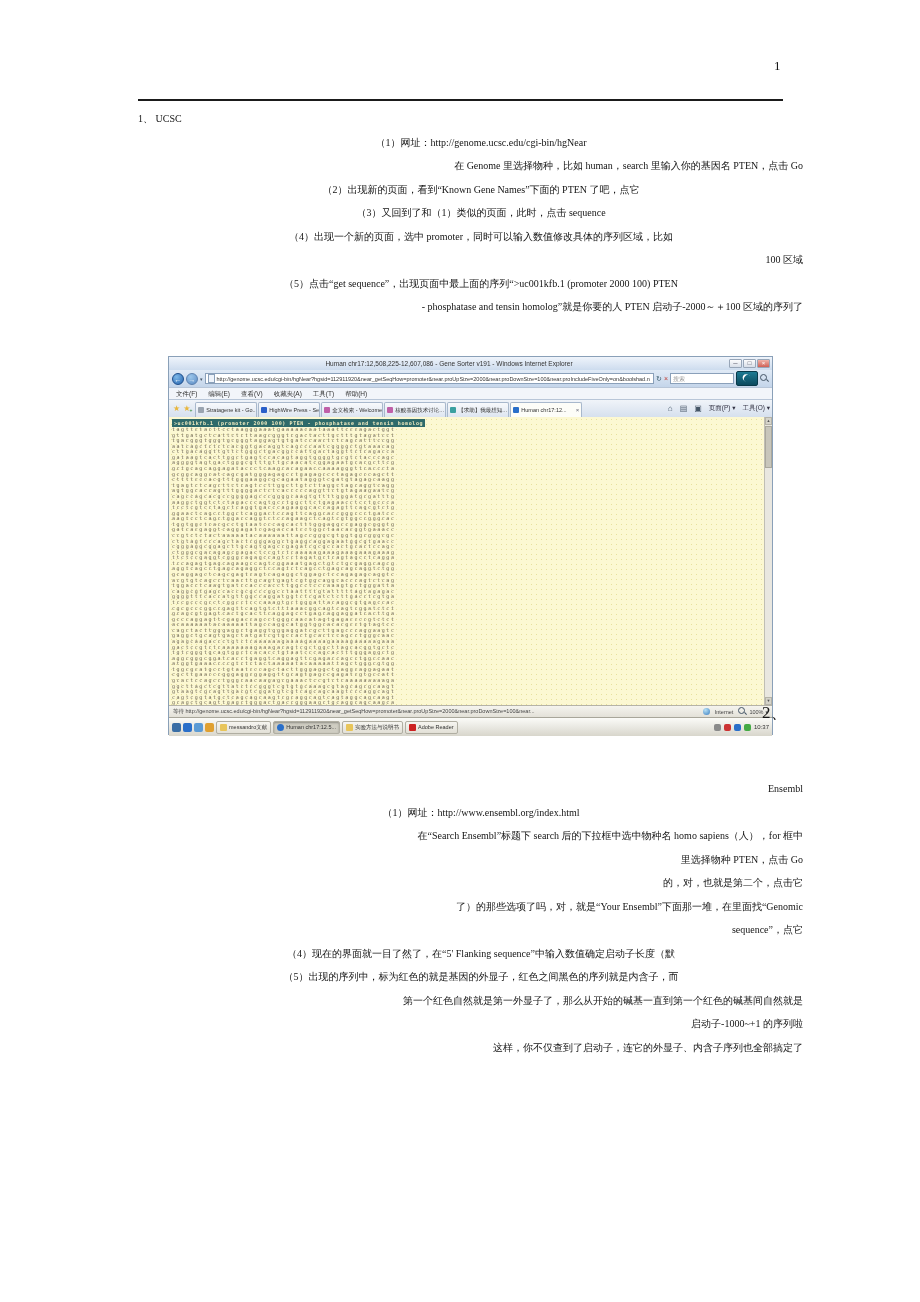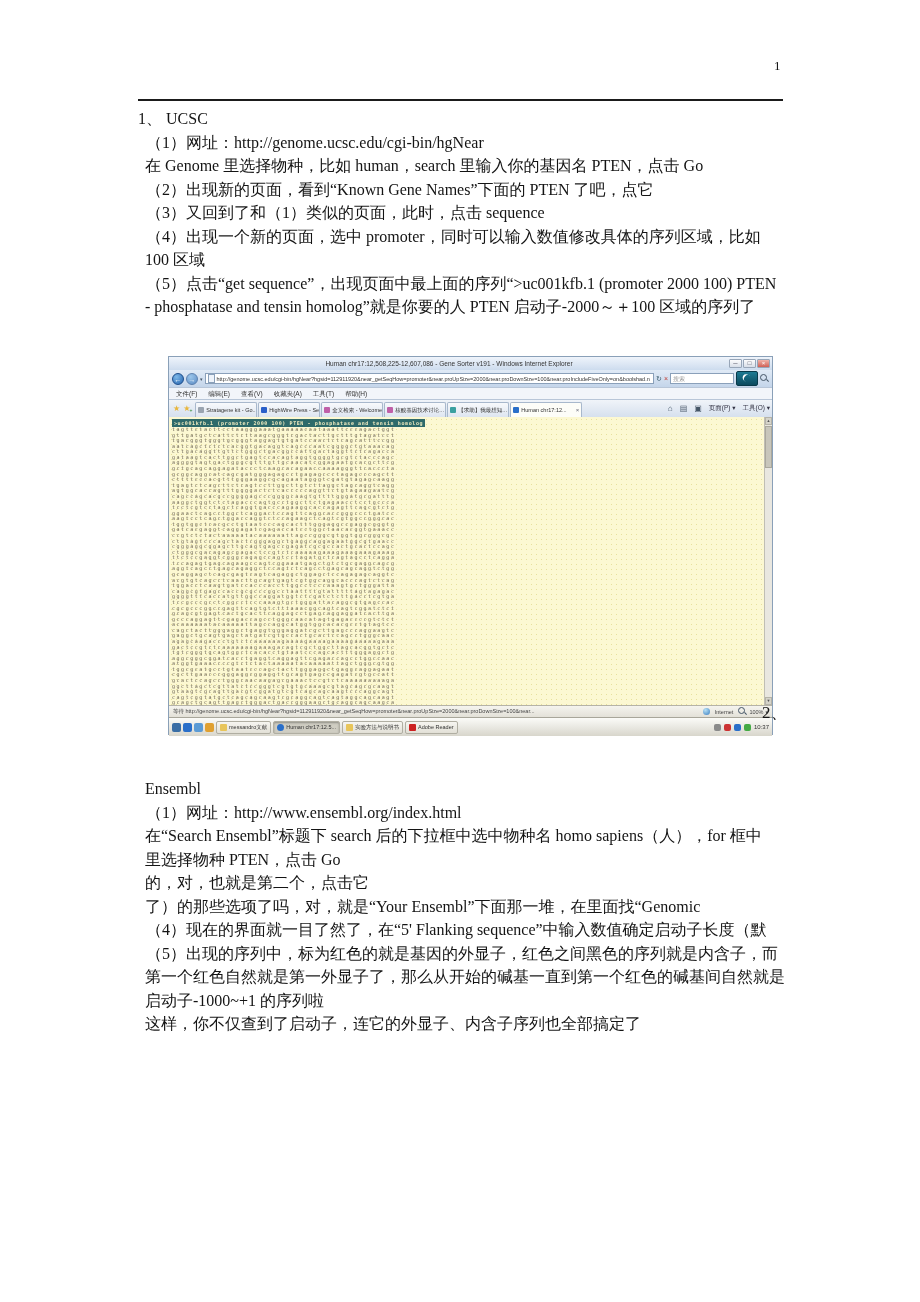--- a/index.html
+++ b/index.html
@@ -1,24 +1,24 @@
 <!DOCTYPE html>
 <html><head>
 <meta charset="utf-8">
 <style>
   html,body{margin:0;padding:0;background:#888;}
   .page{position:relative;width:920px;height:1302px;background:#ffffff;overflow:hidden;
         font-family:"Liberation Serif",serif;color:#141414;}
   .pagenum{position:absolute;top:58px;left:774px;font-size:13px;}
   .rule{position:absolute;top:99px;left:138px;width:645px;height:2px;background:#1b1b1b;}
-  .docblock{position:absolute;width:665px;font-size:16px;}
+  .docblock{position:absolute;width:665px;font-size:10px;}
   #doc1{top:107px;left:138px;}
   #doc2{top:777px;left:138px;}
   .docline{height:23.5px;line-height:23.5px;white-space:nowrap;overflow:hidden;}
-  .ind0{margin-left:0;} .ind1{margin-left:7px;} .ind2{margin-left:8px;}
+  .ind0{margin-left:0;} .ind1{text-align:right;} .ind2{margin-left:21px;text-align:center;}
   .marker2{position:absolute;left:762px;top:701px;font-size:17px;}
 
   
   .browser{position:absolute;left:168px;top:356px;width:605px;height:379px;
            border:1px solid #8aa0b8;box-sizing:border-box;font-family:"Liberation Sans",sans-serif;}
   .row{position:absolute;left:0;width:603px;box-sizing:border-box;}
   .titlebar{top:0;height:13px;background:linear-gradient(#eff4fb,#cddcee);display:flex;align-items:center;}
   .tb-title{flex:1;text-align:center;font-size:6.5px;color:#333;white-space:nowrap;overflow:hidden;}
   .winbtns{display:flex;gap:1px;margin-right:2px;}
   .winbtn{width:13px;height:9px;background:linear-gradient(#fdfdfd,#d8dee8);border:1px solid #98a6b8;
@@ -229,19 +229,20 @@
 
   <div class="marker2">2、</div>
 
   <div class="docblock" id="doc2">
       <div class="docline ind1">Ensembl</div>
       <div class="docline ind2">（1）网址：http://www.ensembl.org/index.html</div>
       <div class="docline ind1">在“Search Ensembl”标题下 search 后的下拉框中选中物种名 homo sapiens（人），for 框中</div>
       <div class="docline ind1">里选择物种 PTEN，点击 Go</div>
       <div class="docline ind1">的，对，也就是第二个，点击它</div>
       <div class="docline ind1">了）的那些选项了吗，对，就是“Your Ensembl”下面那一堆，在里面找“Genomic</div>
+      <div class="docline ind1">sequence”，点它</div>
       <div class="docline ind2">（4）现在的界面就一目了然了，在“5' Flanking sequence”中输入数值确定启动子长度（默</div>
       <div class="docline ind2">（5）出现的序列中，标为红色的就是基因的外显子，红色之间黑色的序列就是内含子，而</div>
       <div class="docline ind1">第一个红色自然就是第一外显子了，那么从开始的碱基一直到第一个红色的碱基间自然就是</div>
       <div class="docline ind1">启动子-1000~+1 的序列啦</div>
       <div class="docline ind1">这样，你不仅查到了启动子，连它的外显子、内含子序列也全部搞定了</div>
     </div>
 </div>
 
 </body></html>

